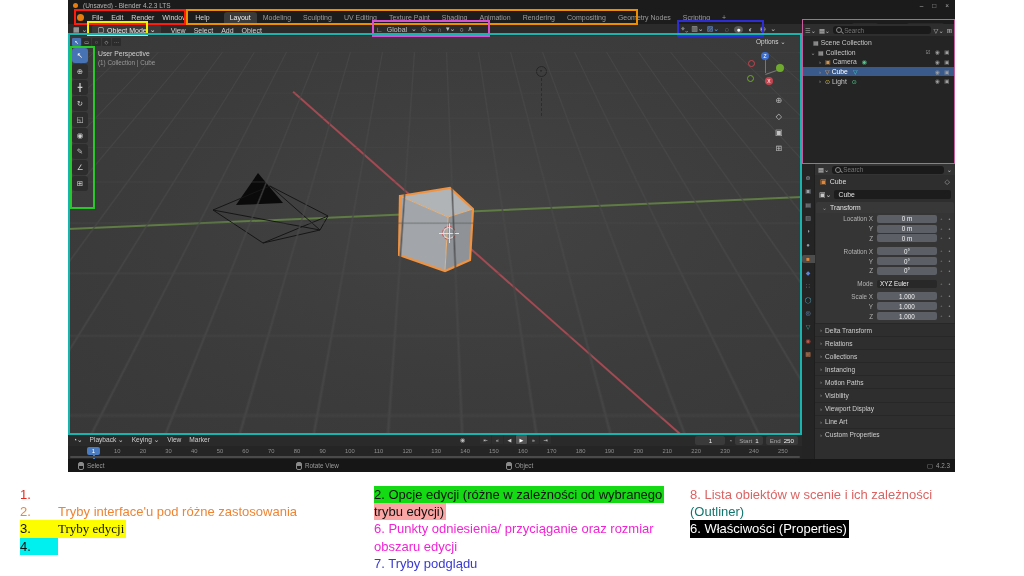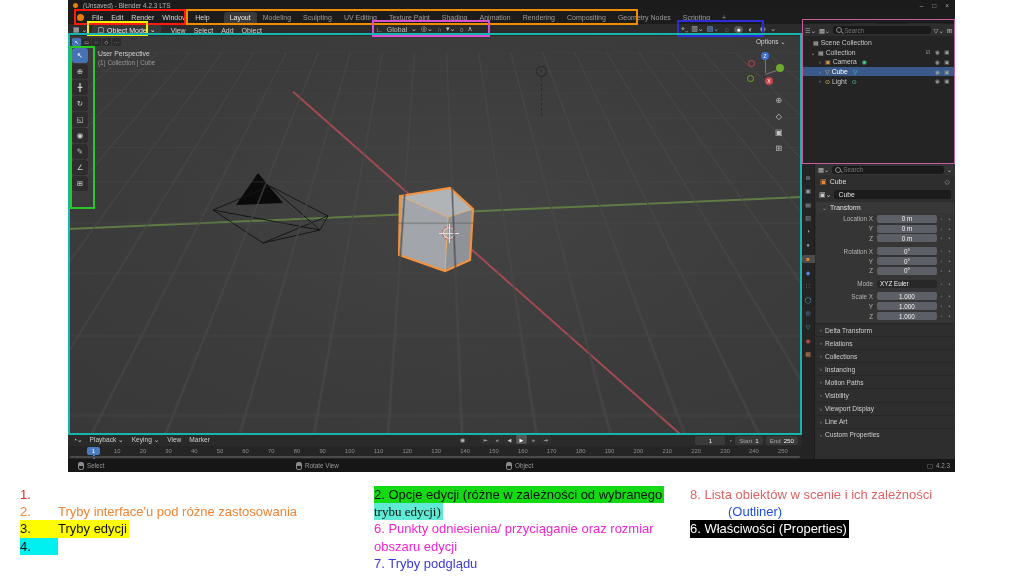--- a/index.html
+++ b/index.html
@@ -613,41 +613,41 @@
       </div>
 
       <div class="annrow" style="background: transparent;">
         <span class="annnum" style="color: rgb(239, 132, 51);">2.</span>
         <span class="annline" style="color: rgb(239, 132, 51);">Tryby interface'u pod różne zastosowania</span>
       </div>
 
 
       <div class="annrow" style="background: rgb(253, 253, 0);">
         <span class="annnum" style="color: rgb(17, 17, 17);">3.</span>
-        <span class="annline" style="color: rgb(17, 17, 17);">Tryby edycji</span>
+        <span class="annline" style="color: rgb(17, 17, 17); font-family: Liberation Serif, serif;">Tryby edycji</span>
       </div>
 
       <div class="annrow" style="background: rgb(0, 240, 240);">
         <span class="annnum" style="color: rgb(17, 17, 17);">4.</span>
       </div>
     </div>
   <div class="annblock ann-b">
 
       <div class="annline" style="color: rgb(17, 17, 17); background: rgb(19, 218, 19);">2. Opcje edycji (różne w zależności od wybranego</div>
 
-      <div class="annline" style="color: rgb(17, 17, 17); background: #5eead4; font-family: Liberation Serif, serif;">trybu edycji)</div>
+      <div class="annline" style="color: rgb(17, 17, 17); background: #fca5a5;">trybu edycji)</div>
 
       <div class="annline" style="color: rgb(240, 36, 212); background: transparent;">6. Punkty odniesienia/ przyciąganie oraz rozmiar</div>
 
       <div class="annline" style="color: rgb(240, 36, 212); background: transparent;">obszaru edycji</div>
 
       <div class="annline" style="color: rgb(58, 58, 210); background: transparent;">7. Tryby podglądu</div>
     </div>
   <div class="annblock ann-c">
 
       <div class="annline" style="color: rgb(220, 99, 99); background: transparent;">8. Lista obiektów w scenie i ich zależności</div>
 
-      <div class="annline" style="color: #1d4ed8; background: transparent; margin-left: 38px;">(Outliner)</div>
+      <div class="annline" style="color: #0f766e; background: transparent;">(Outliner)</div>
 
       <div class="annline" style="color: rgb(255, 255, 255); background: rgb(0, 0, 0);">6. Właściwości (Properties)</div>
     </div>
 
 </div>
 
 </body></html>

